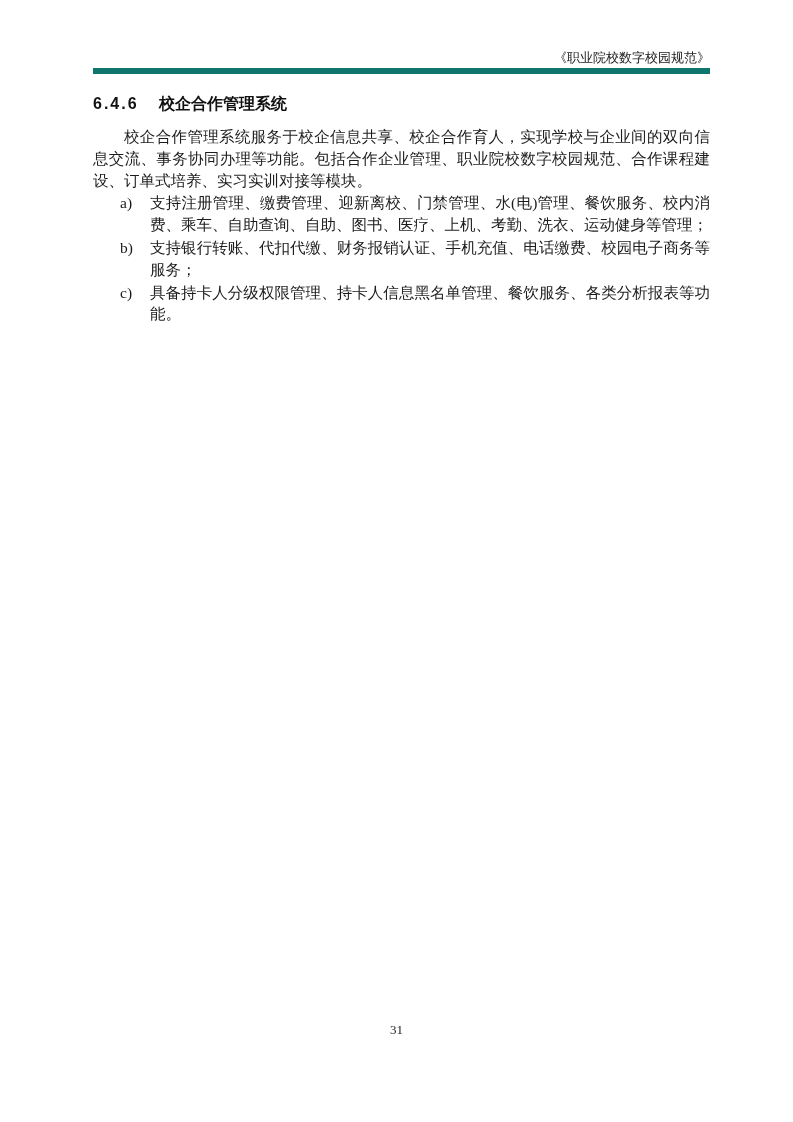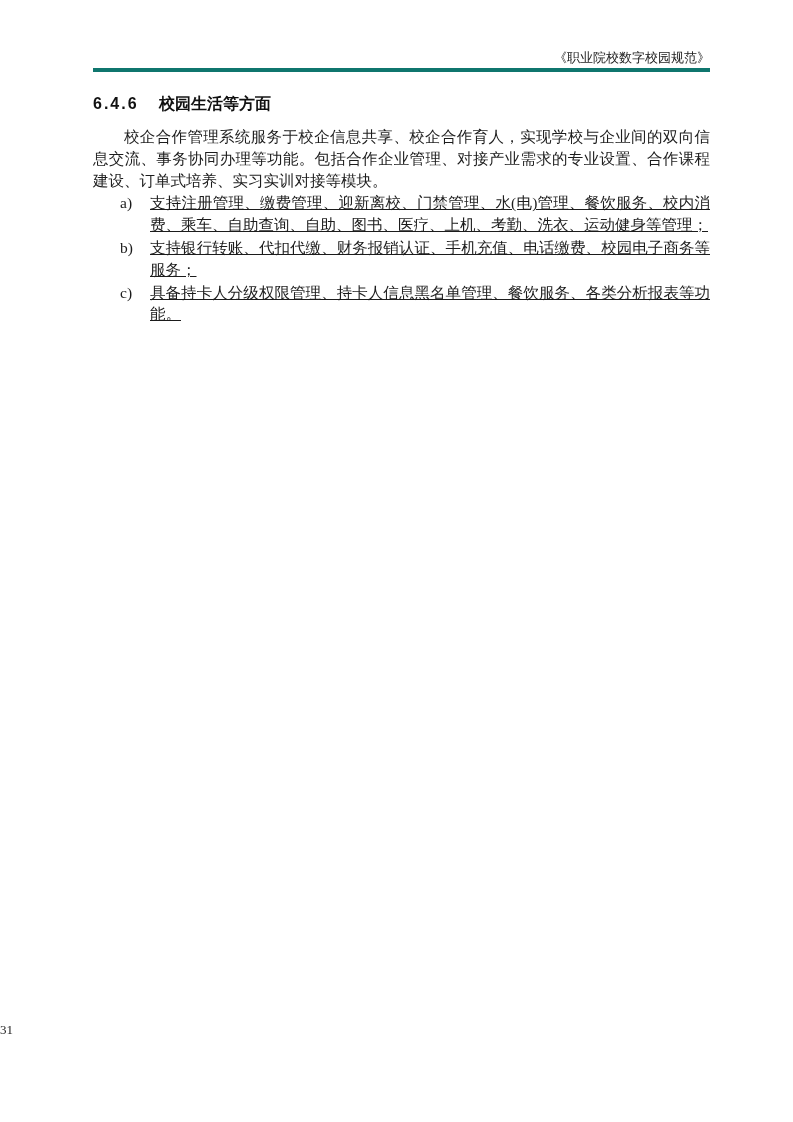--- a/index.html
+++ b/index.html
@@ -16,21 +16,21 @@
     overflow: hidden;
   }
   .page-header {
     position: absolute;
     top: 50px; left: 93px; width: 617px;
     text-align: right;
     font-size: 13px;
     line-height: 16px;
     color: #222;
     padding-bottom: 2px;
-    border-bottom: 4px solid #0f766e;
+    border-bottom: 6px solid #0f766e;
   }
   .content {
     position: absolute;
     top: 88px; left: 93px; width: 617px;
   }
   .heading {
     font-family: "Liberation Sans", sans-serif;
     font-weight: bold;
     color: #111;
     font-size: 16px;
@@ -56,46 +56,46 @@
     line-height: 21.8px;
     margin-top: 1px;
   }
   .req-item .marker {
     flex: none;
     width: 30px;
   }
   .req-item .item-text {
     flex: 1;
     text-align: justify;
-    text-decoration: underline;
   }
   .page-footer {
     position: absolute;
     top: 1022px; left: 0; width: 100%;
+    text-align: center;
     font-size: 13px;
     color: #222;
   }
 </style>
 </head>
 <body>
 
 <div class="page">
 
   <header class="page-header">
     <span>《职业院校数字校园规范》</span>
   </header>
 
   <main class="content">
 
     <h3 class="heading h-646">
       <span class="num">6.4.6</span>
-      <span class="ttl">校园生活等方面</span>
+      <span class="ttl">校企合作管理系统</span>
     </h3>
 
-    <p class="para">校企合作管理系统服务于校企信息共享、校企合作育人，实现学校与企业间的双向信息交流、事务协同办理等功能。包括合作企业管理、对接产业需求的专业设置、合作课程建设、订单式培养、实习实训对接等模块。</p>
+    <p class="para">校企合作管理系统服务于校企信息共享、校企合作育人，实现学校与企业间的双向信息交流、事务协同办理等功能。包括合作企业管理、职业院校数字校园规范、合作课程建设、订单式培养、实习实训对接等模块。</p>
 
 
 
 
     <ol class="req-list">
       <li class="req-item">
         <span class="marker">a)</span>
         <span class="item-text">支持注册管理、缴费管理、迎新离校、门禁管理、水(电)管理、餐饮服务、校内消费、乘车、自助查询、自助、图书、医疗、上机、考勤、洗衣、运动健身等管理；</span>
       </li>
       <li class="req-item">

